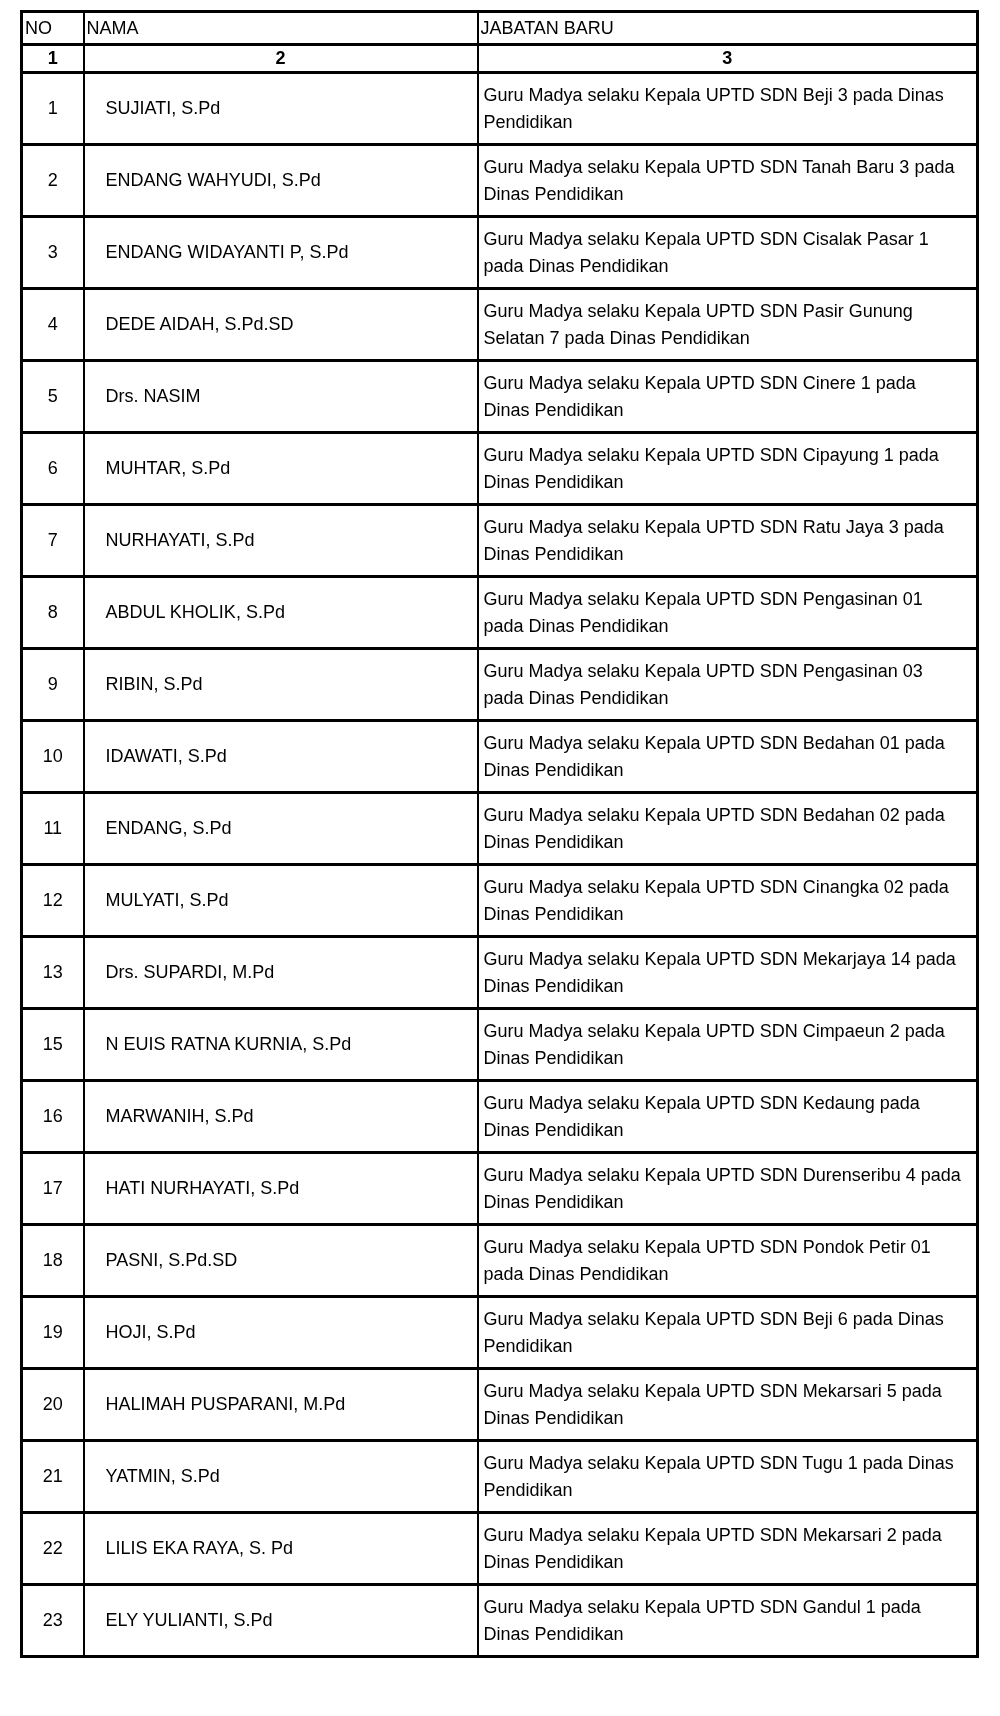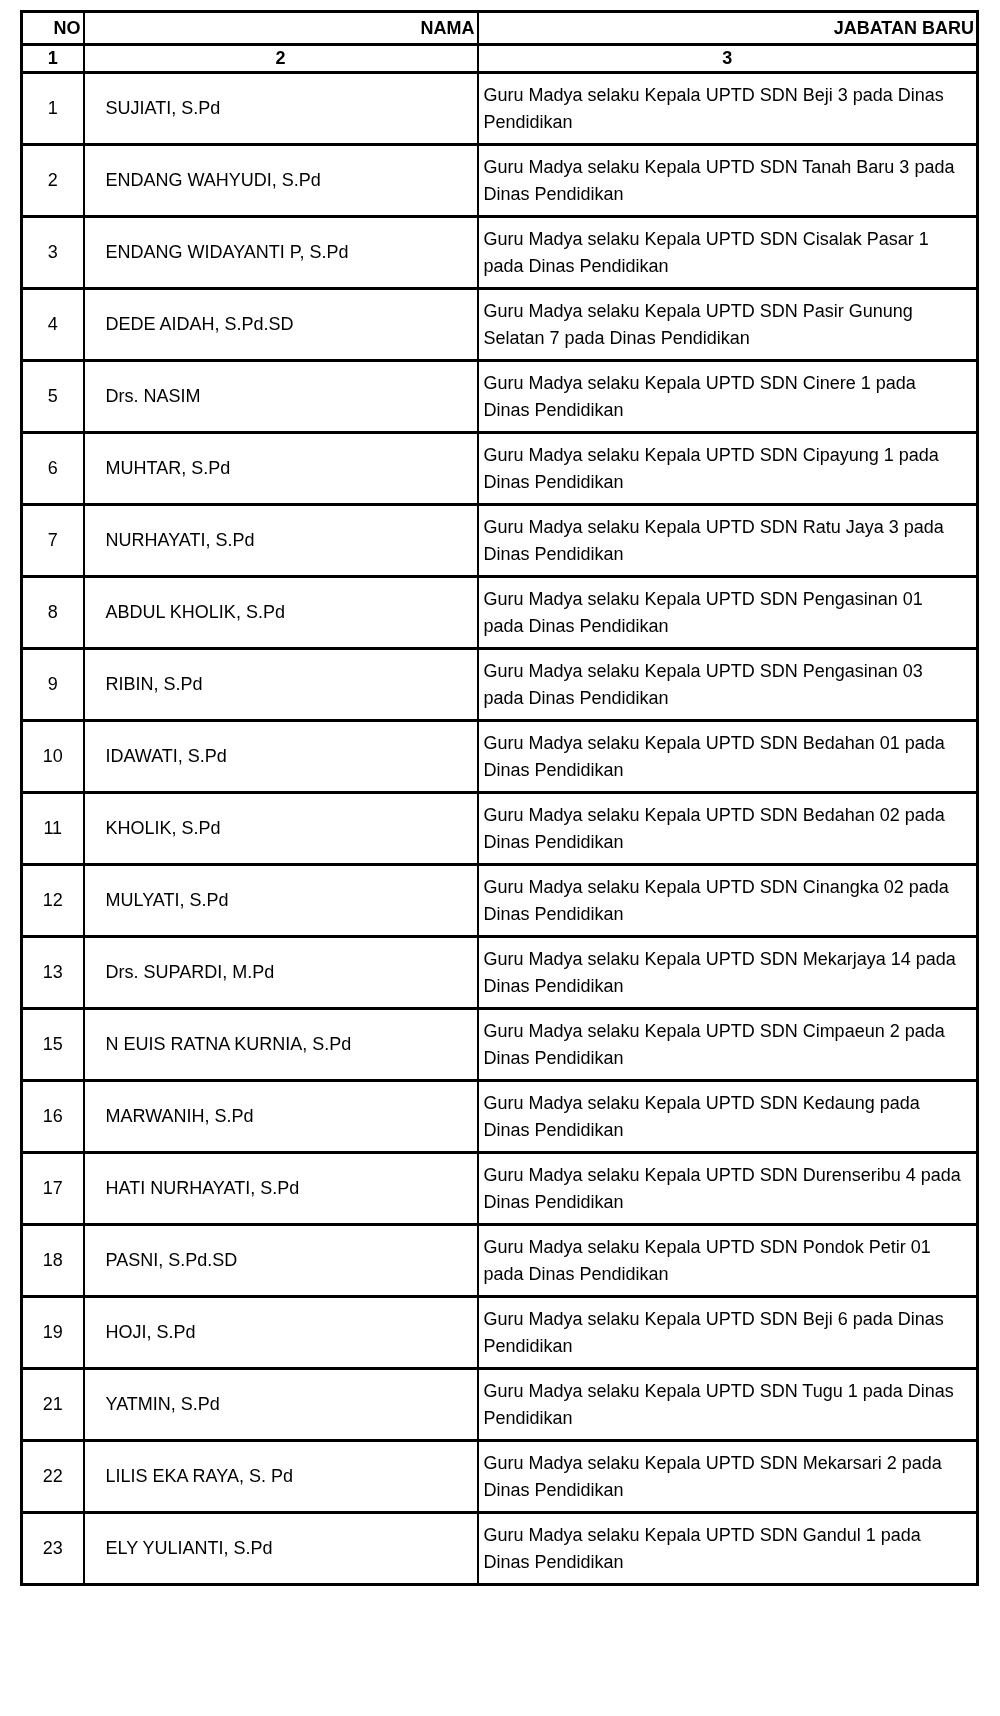--- a/index.html
+++ b/index.html
@@ -24,22 +24,22 @@
   .doc-table th, .doc-table td {
     border: 2px solid #000000;
     border-top-width: 3px;
     border-bottom-width: 3px;
     font-size: 18px;
     vertical-align: middle;
     overflow: hidden;
   }
   .doc-table thead tr.hdr th {
     height: 30px;
-    font-weight: bold;
-    text-align: right;
+    font-weight: normal;
+    text-align: left;
     padding: 0 2px;
     margin-top: 21px;
   }
   .doc-table thead tr.colnum th {
     height: 25px;
     font-weight: bold;
     text-align: center;
     padding: 0 2px;
   }
   .doc-table tbody td {
@@ -136,21 +136,21 @@
   </tr>
 
   <tr>
     <td class="no">10</td>
     <td class="nama">IDAWATI, S.Pd</td>
     <td class="jabatan">Guru Madya selaku Kepala UPTD SDN Bedahan 01 pada Dinas Pendidikan</td>
   </tr>
 
   <tr>
     <td class="no">11</td>
-    <td class="nama">KHOLIK, S.Pd</td>
+    <td class="nama">ENDANG, S.Pd</td>
     <td class="jabatan">Guru Madya selaku Kepala UPTD SDN Bedahan 02 pada Dinas Pendidikan</td>
   </tr>
 
   <tr>
     <td class="no">12</td>
     <td class="nama">MULYATI, S.Pd</td>
     <td class="jabatan">Guru Madya selaku Kepala UPTD SDN Cinangka 02 pada Dinas Pendidikan</td>
   </tr>
 
   <tr>
@@ -183,20 +183,25 @@
     <td class="nama">PASNI, S.Pd.SD</td>
     <td class="jabatan">Guru Madya selaku Kepala UPTD SDN Pondok Petir 01 pada Dinas Pendidikan</td>
   </tr>
 
   <tr>
     <td class="no">19</td>
     <td class="nama">HOJI, S.Pd</td>
     <td class="jabatan">Guru Madya selaku Kepala UPTD SDN Beji 6 pada Dinas Pendidikan</td>
   </tr>
 
+  <tr>
+    <td class="no">20</td>
+    <td class="nama">HALIMAH PUSPARANI, M.Pd</td>
+    <td class="jabatan">Guru Madya selaku Kepala UPTD SDN Mekarsari 5 pada Dinas Pendidikan</td>
+  </tr>
 
   <tr>
     <td class="no">21</td>
     <td class="nama">YATMIN, S.Pd</td>
     <td class="jabatan">Guru Madya selaku Kepala UPTD SDN Tugu 1 pada Dinas Pendidikan</td>
   </tr>
 
   <tr>
     <td class="no">22</td>
     <td class="nama">LILIS EKA RAYA, S. Pd</td>

